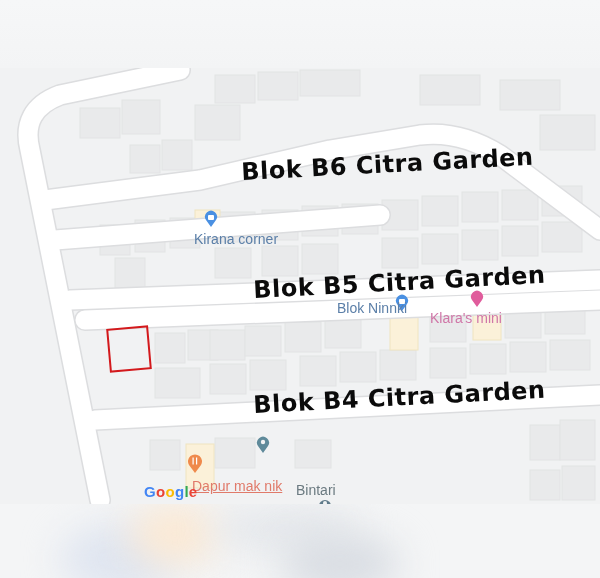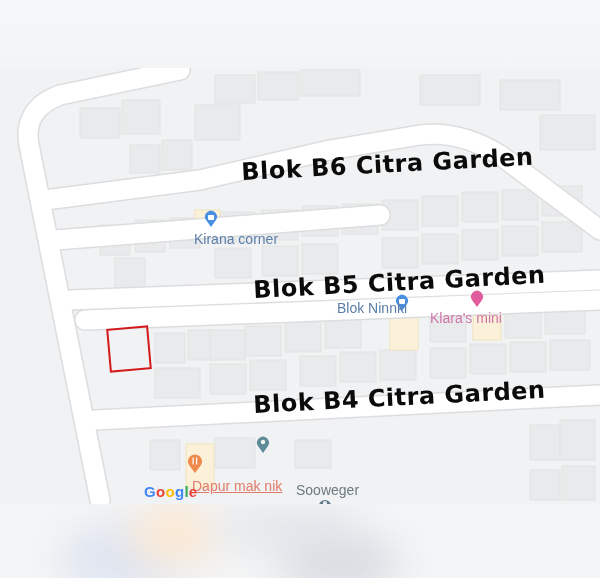--- a/index.html
+++ b/index.html
@@ -171,21 +171,21 @@
     <circle cx="7" cy="6" r="2.2" fill="#f1f2f3"></circle>
   </svg>
 
   <svg class="pin" style="left:187px; top:386px;" width="16" height="20" viewBox="0 0 16 20">
     <path d="M8 19 L2 11 A7 7 0 1 1 14 11 Z" fill="#ef8a4c"></path>
     <rect x="5.5" y="3.5" width="1.2" height="7" fill="#fff"></rect>
     <rect x="9" y="3.5" width="1.2" height="7" fill="#fff"></rect>
   </svg>
   <div class="poi-label" style="left:192px; top:412px; color:#e07a6a;text-decoration:underline;">Dapur mak nik</div>
 
-  <div class="poi-label" style="left:296px; top:416px; color:#6b7a80;">Sooweger</div>
+  <div class="poi-label" style="left:296px; top:416px; color:#6b7a80;">Bintari</div>
   <svg class="pin" style="left:318px; top:428px;" width="14" height="10" viewBox="0 0 14 10">
     <path d="M1 10 A6 6 0 1 1 13 10 Z" fill="#5f7a8a"></path>
     <circle cx="7" cy="7" r="2" fill="#f1f2f3"></circle>
   </svg>
 
   <div class="block-label" style="left:242px; top:90px; transform: rotate(-3deg);">Blok B6 Citra Garden</div>
   <div class="block-label" style="left:254px; top:208px; transform: rotate(-3deg);">Blok B5 Citra Garden</div>
   <div class="block-label" style="left:254px; top:323px; transform: rotate(-3deg);">Blok B4 Citra Garden</div>
 </div>
 

